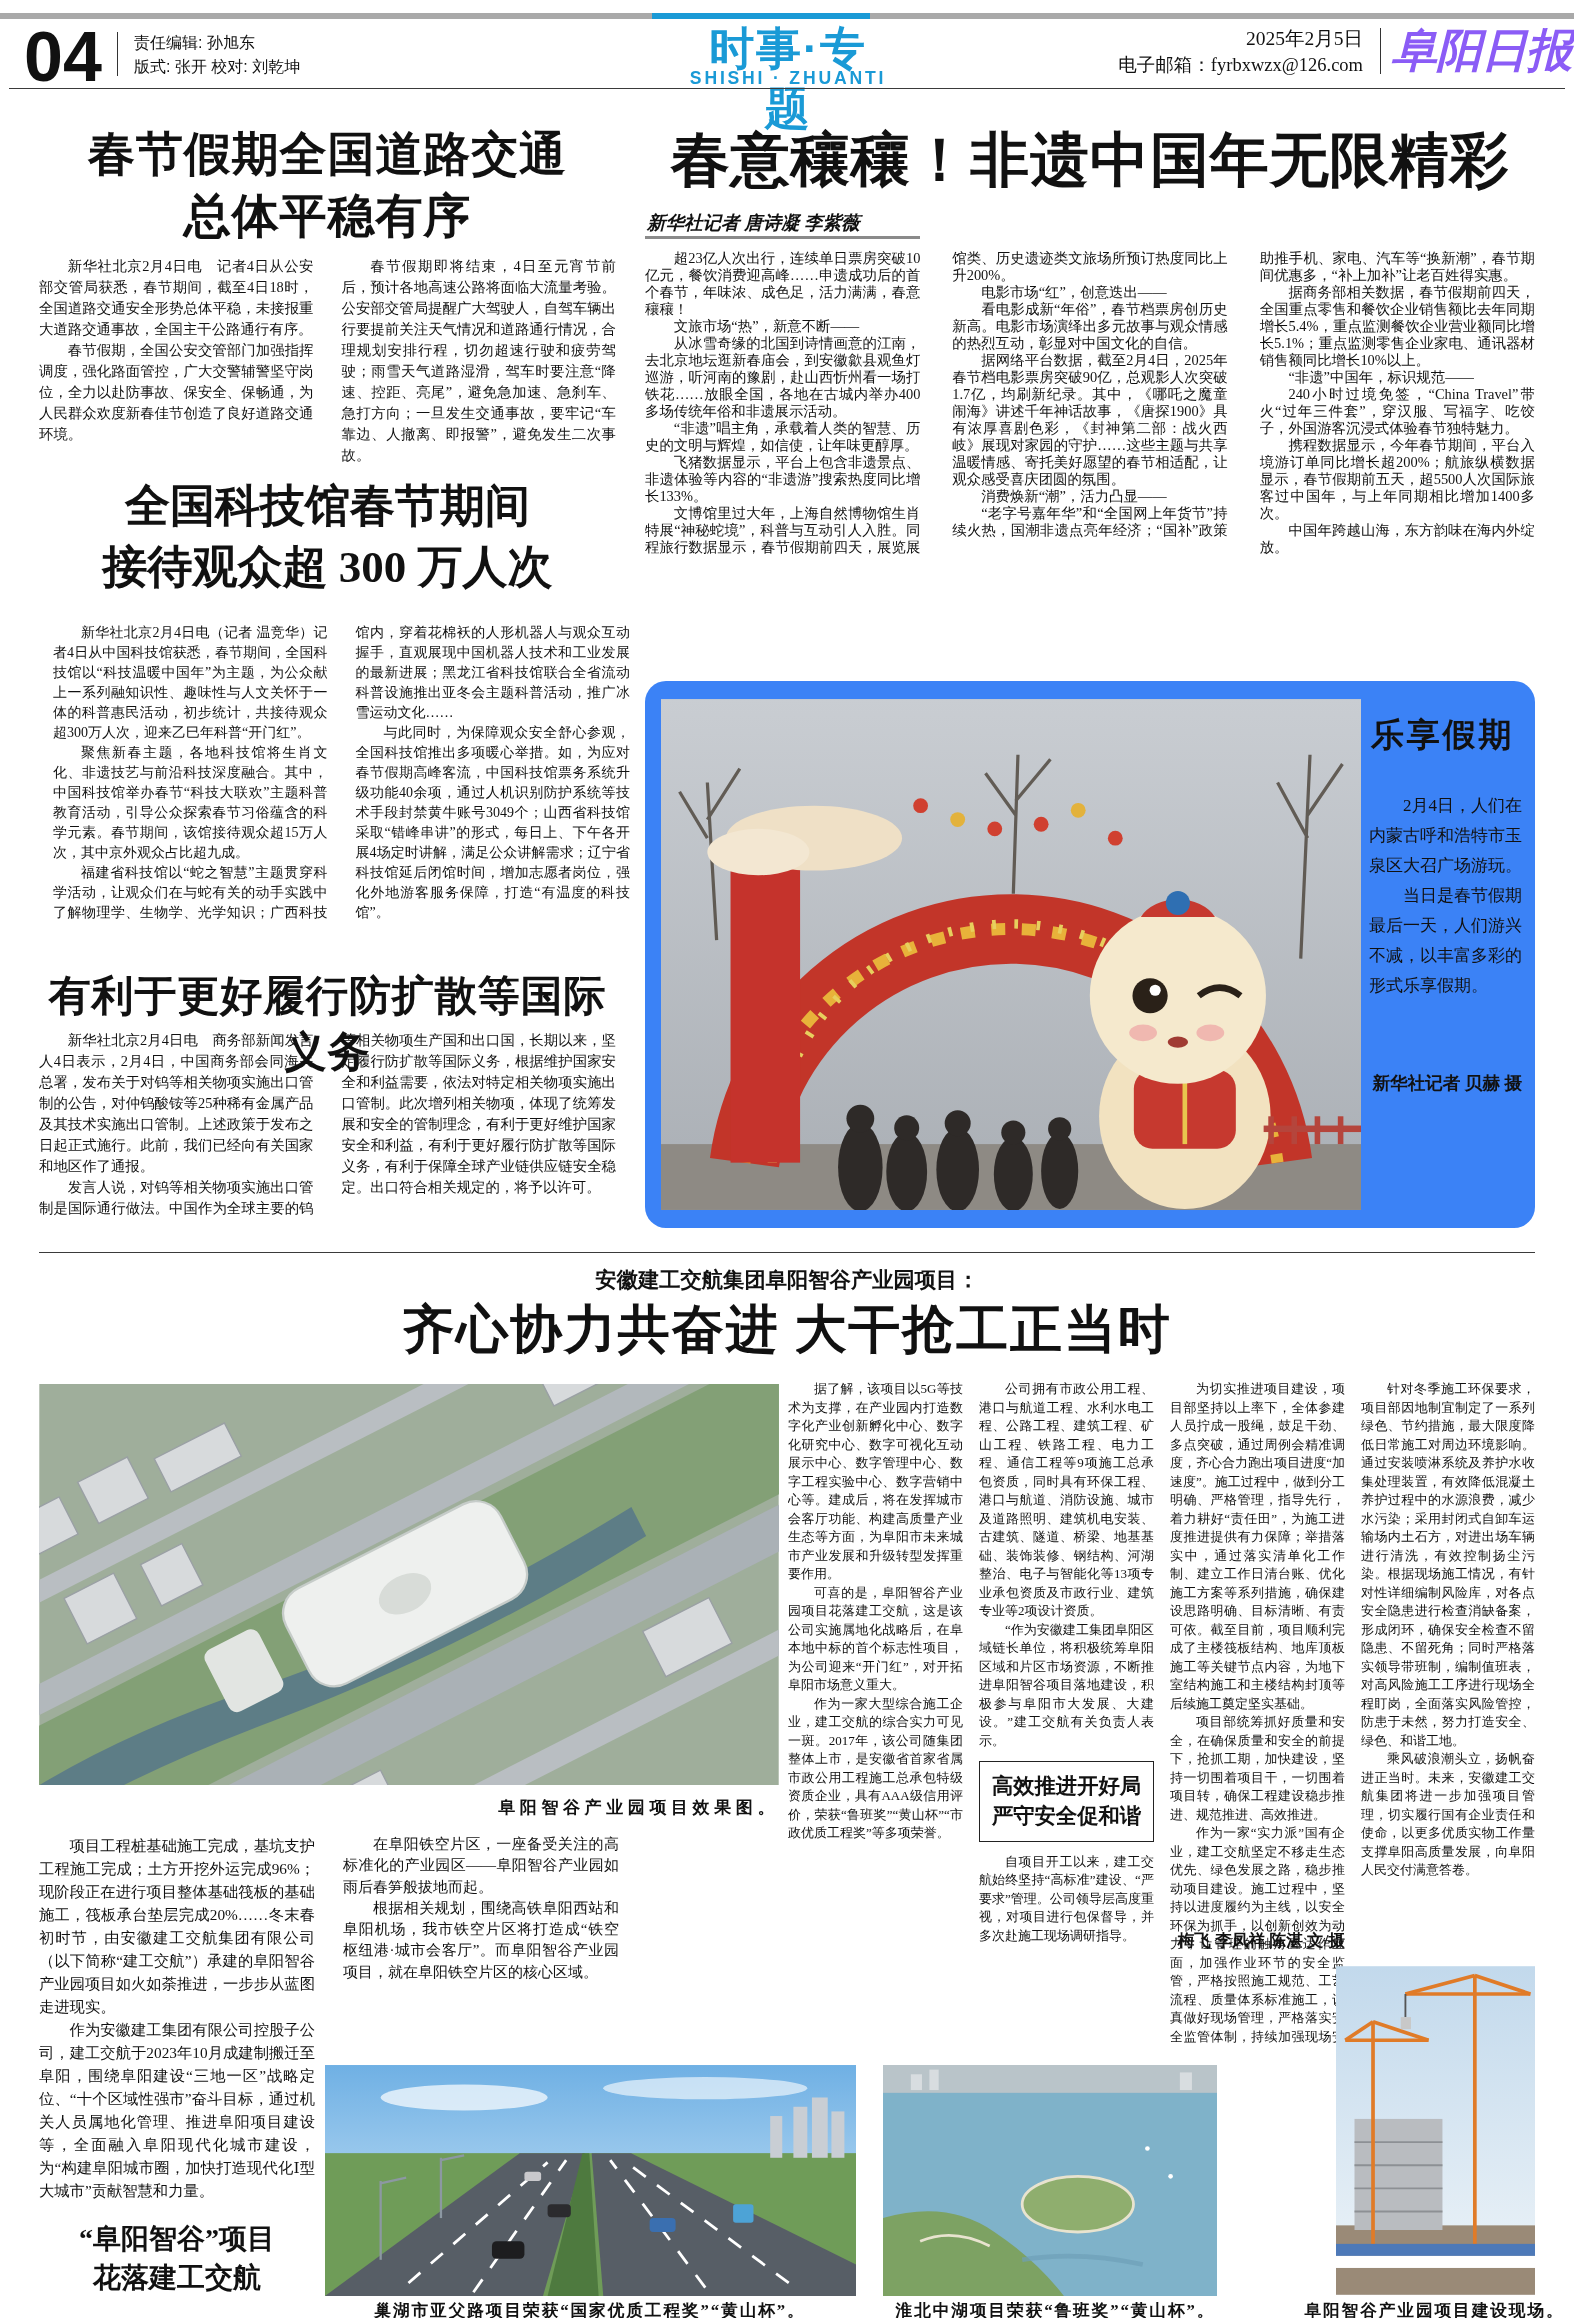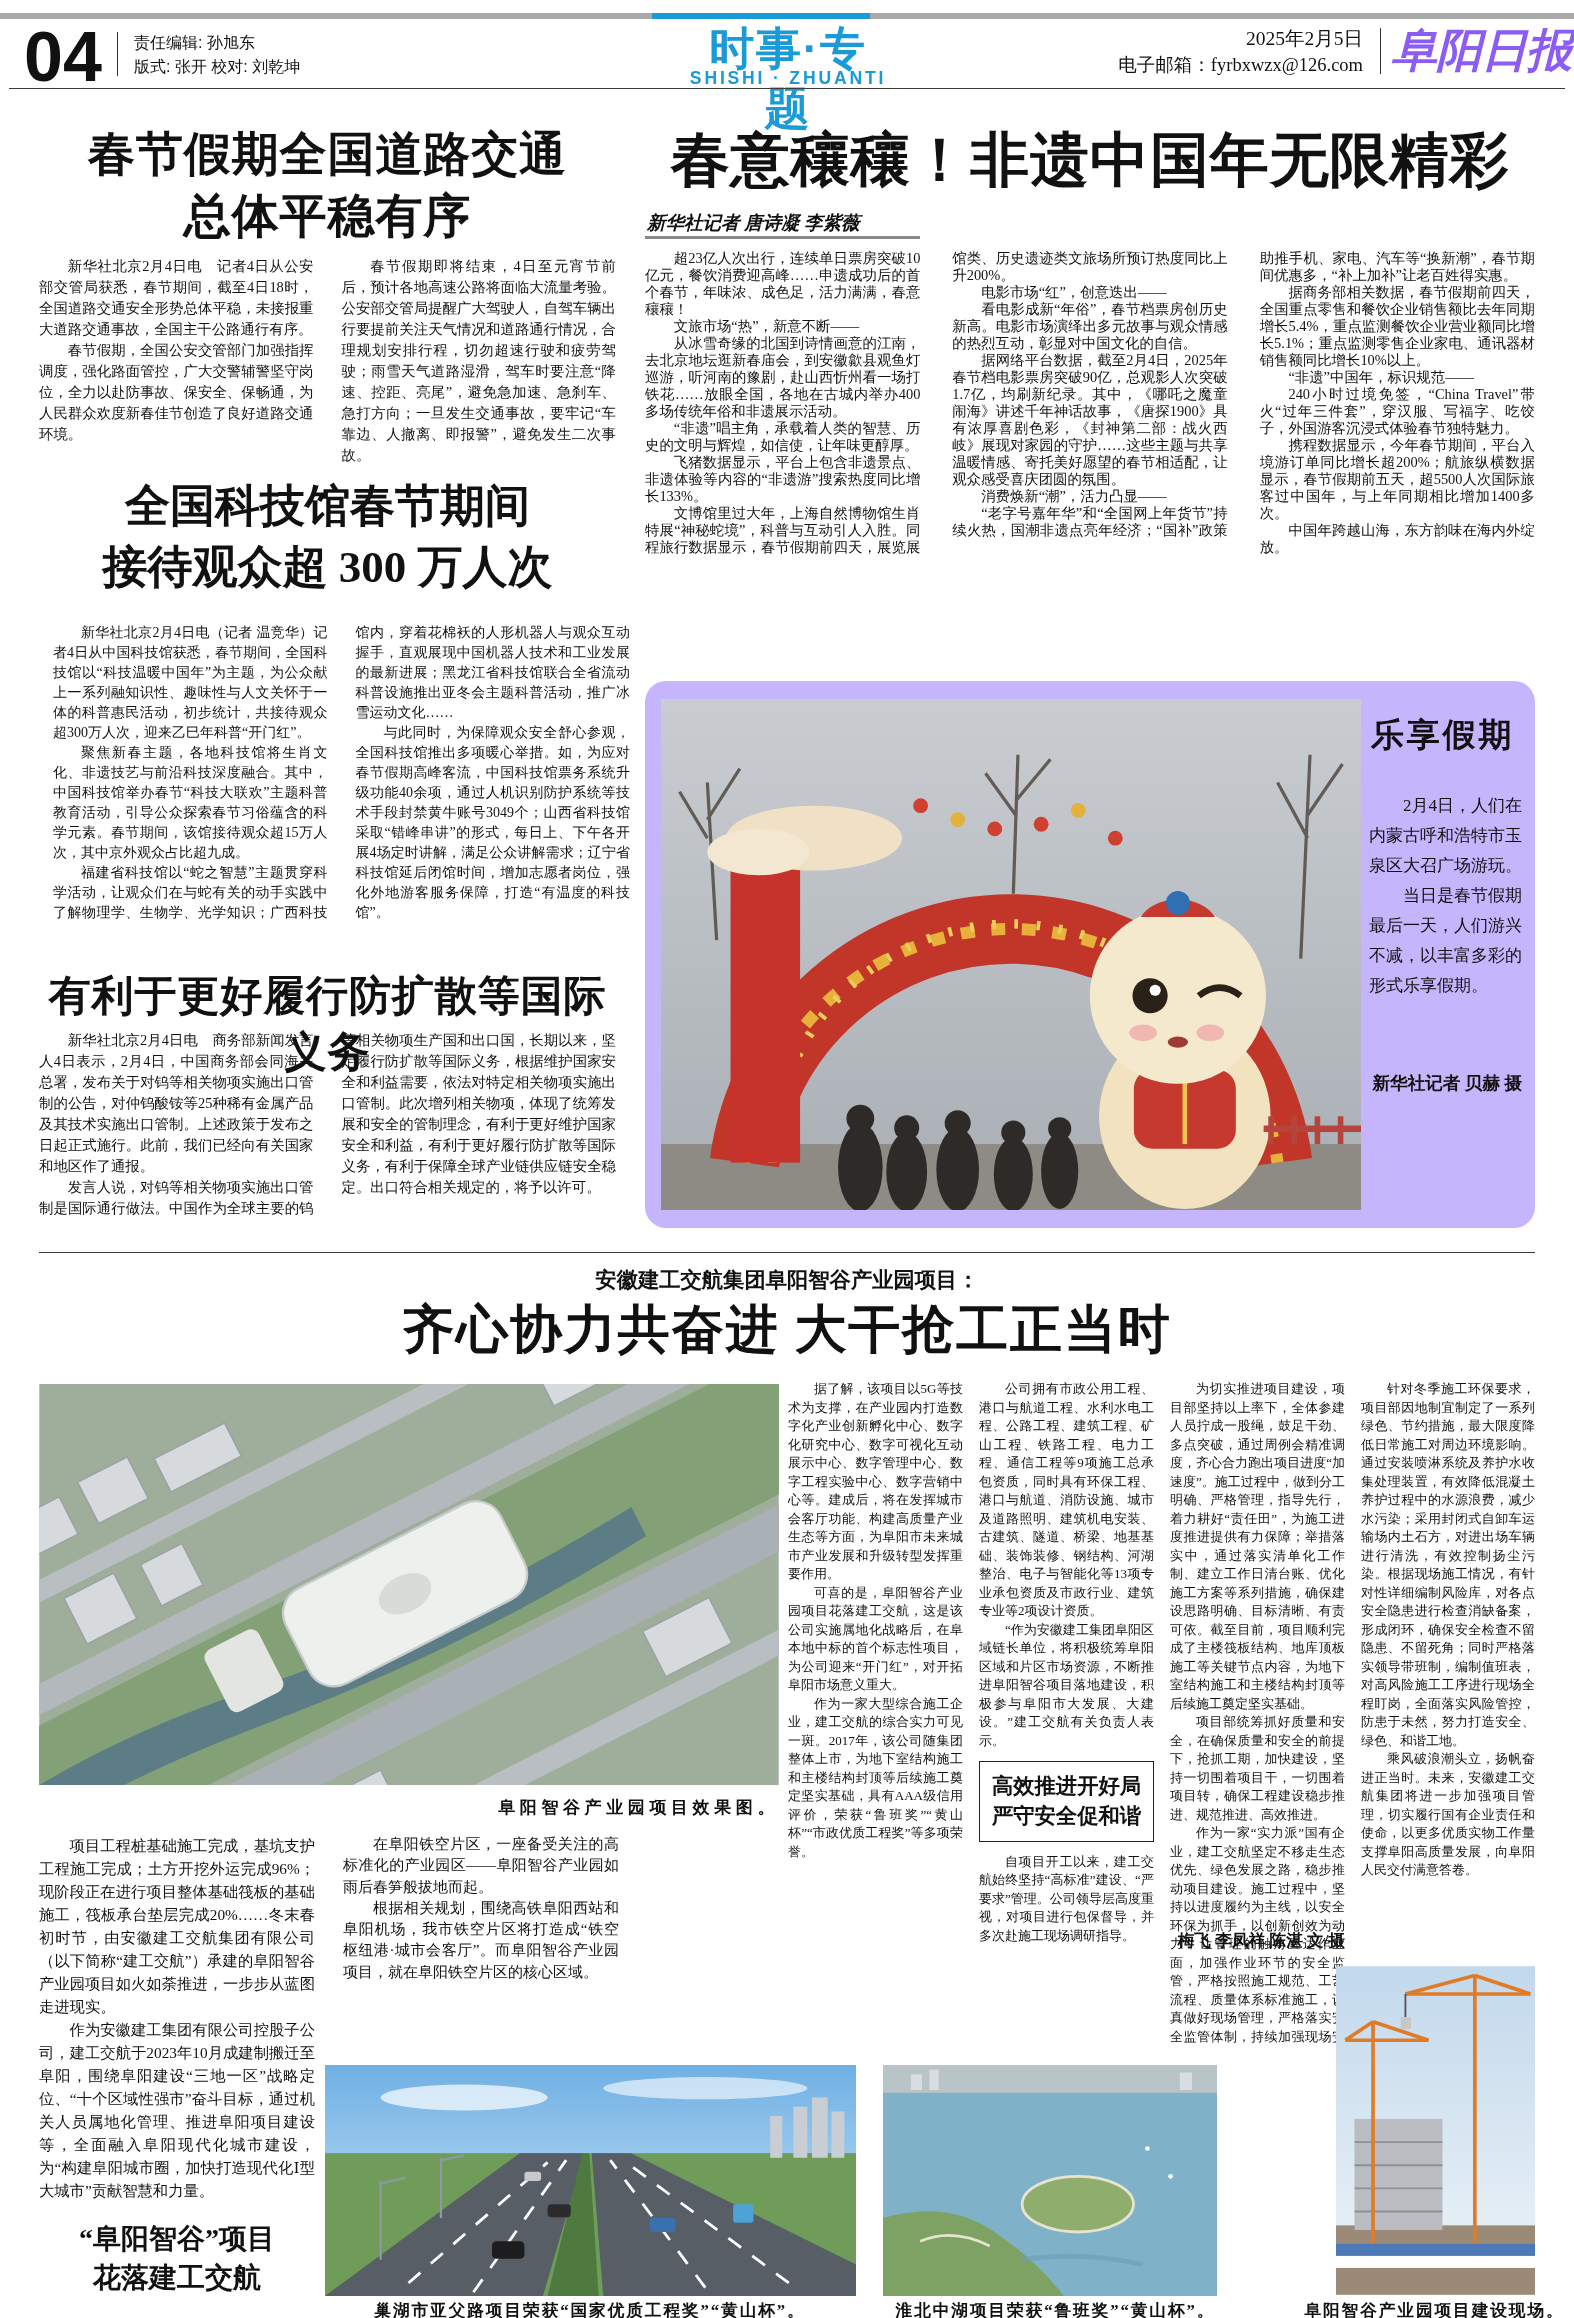--- a/index.html
+++ b/index.html
@@ -88,21 +88,21 @@
     <p>消费焕新“潮”，活力凸显——</p>
     <p>“老字号嘉年华”和“全国网上年货节”持续火热，国潮非遗点亮年经济；“国补”政策助推手机、家电、汽车等“换新潮”，春节期间优惠多，“补上加补”让老百姓得实惠。</p>
     <p>据商务部相关数据，春节假期前四天，全国重点零售和餐饮企业销售额比去年同期增长5.4%，重点监测餐饮企业营业额同比增长5.1%；重点监测零售企业家电、通讯器材销售额同比增长10%以上。</p>
     <p>“非遗”中国年，标识规范——</p>
     <p>240小时过境免签，“China Travel”带火“过年三件套”，穿汉服、写福字、吃饺子，外国游客沉浸式体验春节独特魅力。</p>
     <p>携程数据显示，今年春节期间，平台入境游订单同比增长超200%；航旅纵横数据显示，春节假期前五天，超5500人次国际旅客过中国年，与上年同期相比增加1400多次。</p>
     <p>中国年跨越山海，东方韵味在海内外绽放。</p>
 
   </div>
 
-  <div class="abs" style="left:645px;top:681px;width:890px;height:547px;background:#c4b5fd;border-radius:21px;">
+  <div class="abs" style="left:645px;top:681px;width:890px;height:547px;background:#3b82f6;border-radius:21px;">
     <svg style="position:absolute;left:16px;top:17.6px;" width="700" height="511" viewBox="0 0 1510 1102">
       <defs>
         <linearGradient id="sky1" x1="0" y1="0" x2="0" y2="1">
           <stop offset="0" stop-color="#c9cdd2"></stop>
             <stop offset="1" stop-color="#a9aeb4"></stop>
         </linearGradient>
       </defs>
       <rect width="1510" height="1102" fill="url(#sky1)"></rect>
 
       <g stroke="#4a4238" stroke-width="7" opacity="0.8">
@@ -221,21 +221,21 @@
     </div>
   </div>
   <div class="abs just colbody" style="left:343px;top:1834px;width:276px;height:216px;font-size:15px;line-height:21.3px;overflow:hidden;">
     <p>在阜阳铁空片区，一座备受关注的高标准化的产业园区——阜阳智谷产业园如雨后春笋般拔地而起。</p>
     <p>根据相关规划，围绕高铁阜阳西站和阜阳机场，我市铁空片区将打造成“铁空枢纽港·城市会客厅”。而阜阳智谷产业园项目，就在阜阳铁空片区的核心区域。</p>
   </div>
 
   <div class="abs just colbody" style="left:788px;top:1380px;width:175px;height:663px;font-size:13px;line-height:18.5px;overflow:hidden;">
     <p>据了解，该项目以5G等技术为支撑，在产业园内打造数字化产业创新孵化中心、数字化研究中心、数字可视化互动展示中心、数字管理中心、数字工程实验中心、数字营销中心等。建成后，将在发挥城市会客厅功能、构建高质量产业生态等方面，为阜阳市未来城市产业发展和升级转型发挥重要作用。</p>
     <p>可喜的是，阜阳智谷产业园项目花落建工交航，这是该公司实施属地化战略后，在阜本地中标的首个标志性项目，为公司迎来“开门红”，对开拓阜阳市场意义重大。</p>
-    <p>作为一家大型综合施工企业，建工交航的综合实力可见一斑。2017年，该公司随集团整体上市，为地下室结构施工和主楼结构封顶等后续施工奠定坚实基础，具有AAA级信用评价，荣获“鲁班奖”“黄山杯”“市政优质工程奖”等多项荣誉。</p>
+    <p>作为一家大型综合施工企业，建工交航的综合实力可见一斑。2017年，该公司随集团整体上市，是安徽省首家省属市政公用工程施工总承包特级资质企业，具有AAA级信用评价，荣获“鲁班奖”“黄山杯”“市政优质工程奖”等多项荣誉。</p>
   </div>
   <div class="abs just colbody" style="left:979px;top:1380px;width:175px;height:663px;font-size:13px;line-height:18.5px;overflow:hidden;">
     <p>公司拥有市政公用工程、港口与航道工程、水利水电工程、公路工程、建筑工程、矿山工程、铁路工程、电力工程、通信工程等9项施工总承包资质，同时具有环保工程、港口与航道、消防设施、城市及道路照明、建筑机电安装、古建筑、隧道、桥梁、地基基础、装饰装修、钢结构、河湖整治、电子与智能化等13项专业承包资质及市政行业、建筑专业等2项设计资质。</p>
     <p>“作为安徽建工集团阜阳区域链长单位，将积极统筹阜阳区域和片区市场资源，不断推进阜阳智谷项目落地建设，积极参与阜阳市大发展、大建设。”建工交航有关负责人表示。</p>
     <div class="boxhead" style="font-size:21.3px;line-height:30px;">
       <div>高效推进开好局</div>
       <div>严守安全促和谐</div>
     </div>
     <p>自项目开工以来，建工交航始终坚持“高标准”建设、“严要求”管理。公司领导层高度重视，对项目进行包保督导，并多次赴施工现场调研指导。</p>
   </div>

